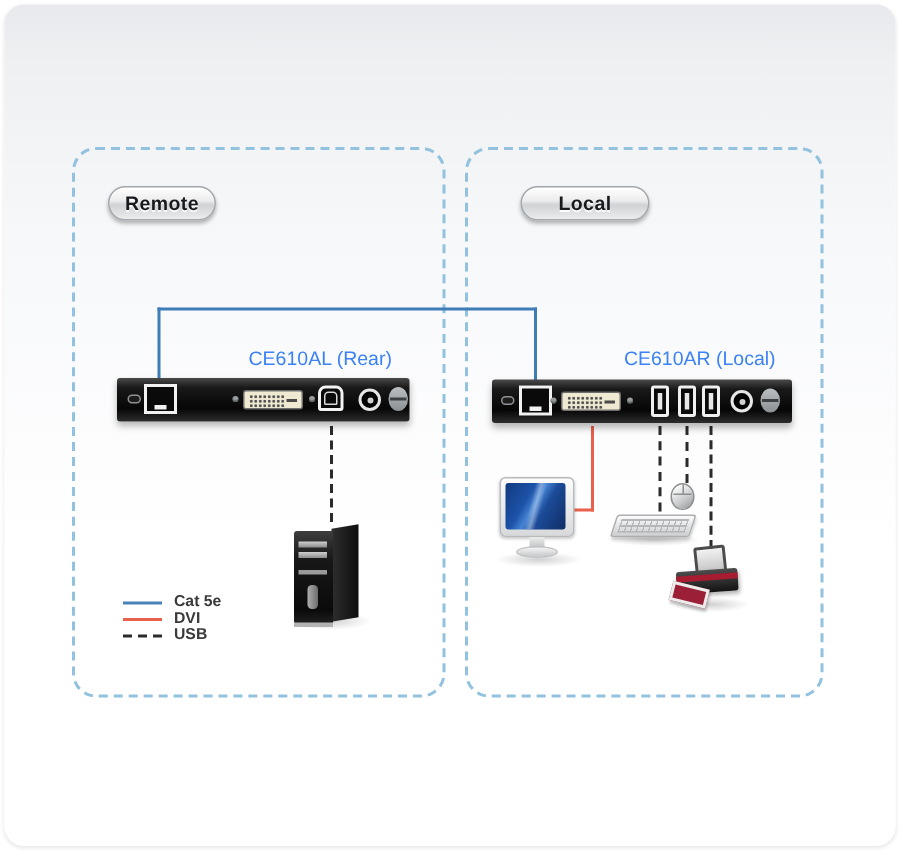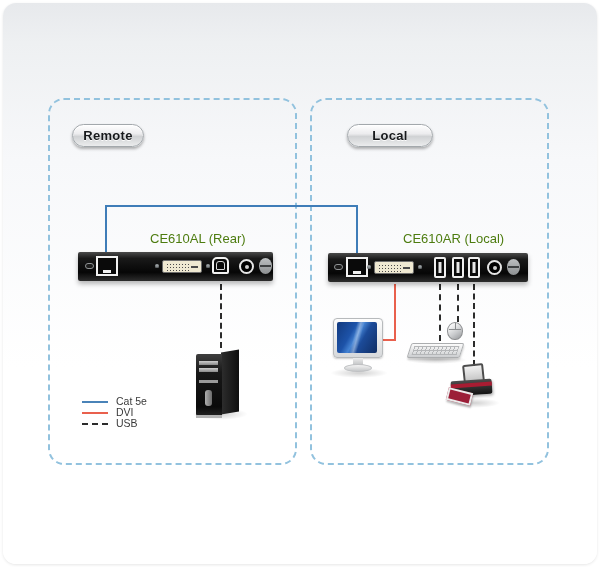--- a/index.html
+++ b/index.html
@@ -26,22 +26,22 @@
 
   
   .wire { position:absolute; z-index:2; }
   .w-blue { background:#3f7db8; }
   .w-red  { background:#e9604d; }
   .w-dash { width:0; border-left:2px dashed #2b2b2b; background:none; }
 
   .cable-label { position:absolute; left:172px; top:189px; width:120px; z-index:4;
     text-align:center; font-size:12.5px; color:#2f74b5; }
 
-  .dev-label { position:absolute; width:127px; z-index:4; text-align:left;
-    font-size:13px; color:#4d7c0f; }
+  .dev-label { position:absolute; width:127px; z-index:4; text-align:center;
+    font-size:13px; color:#3b82f6; }
   .lbl-local  { left:150px; top:231px; }
   .lbl-remote { left:403px; top:231px; }
 
   
   .devbar { position:absolute; height:29px; z-index:3; border-radius:2px;
     background:linear-gradient(180deg,#4a4a4a 0%,#191919 22%,#060606 70%,#2d2d2d 100%);
     box-shadow:0 3px 5px rgba(0,0,0,.28); }
   .devbar-local  { left:78px;  top:252px; width:195px; }
   .devbar-remote { left:328px; top:253px; width:200px; }
 
@@ -134,21 +134,21 @@
     background:linear-gradient(180deg,#3e3e3e,#181818 30%,#0a0a0a 85%,#222 100%);
     border-radius:2px 0 0 2px; }
   .tw-bay { position:absolute; left:3px; width:19px; height:4px;
     background:linear-gradient(180deg,#cfcfcf,#8a8a8a); }
   .tw-band { position:absolute; left:3px; top:26px; width:19px; height:3px; background:#9a9a9a; }
   .tw-pill { position:absolute; left:9px; top:36px; width:7px; height:16px; border-radius:3px;
     background:linear-gradient(90deg,#aeaeae,#6c6c6c); }
   .tw-foot { position:absolute; left:0; bottom:-2px; width:26px; height:3px; background:#b3b3b3; }
 
   
-  .legend { position:absolute; left:82px; top:396px; z-index:4; }
+  .legend { position:absolute; left:82px; top:396px; z-index:4;font-weight:bold; }
   .leg-row { display:flex; align-items:center; height:11px; margin-bottom:0; }
   .leg-line { width:26px; margin-right:8px; }
   .leg-solid-blue { height:2px; background:#4a83b8; }
   .leg-solid-red  { height:2px; background:#e9604d; }
   .leg-dashed     { height:0; border-top:2px dashed #2b2b2b; }
   .leg-label { font-size:10.5px; color:#3a3a3a; line-height:11px; }
 </style>
 </head>
 <body>
 

